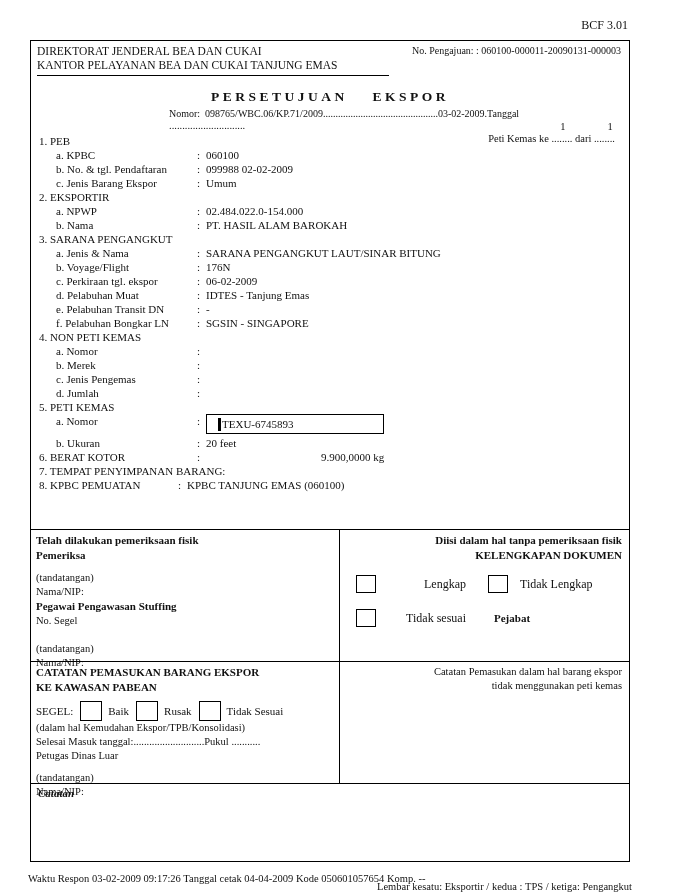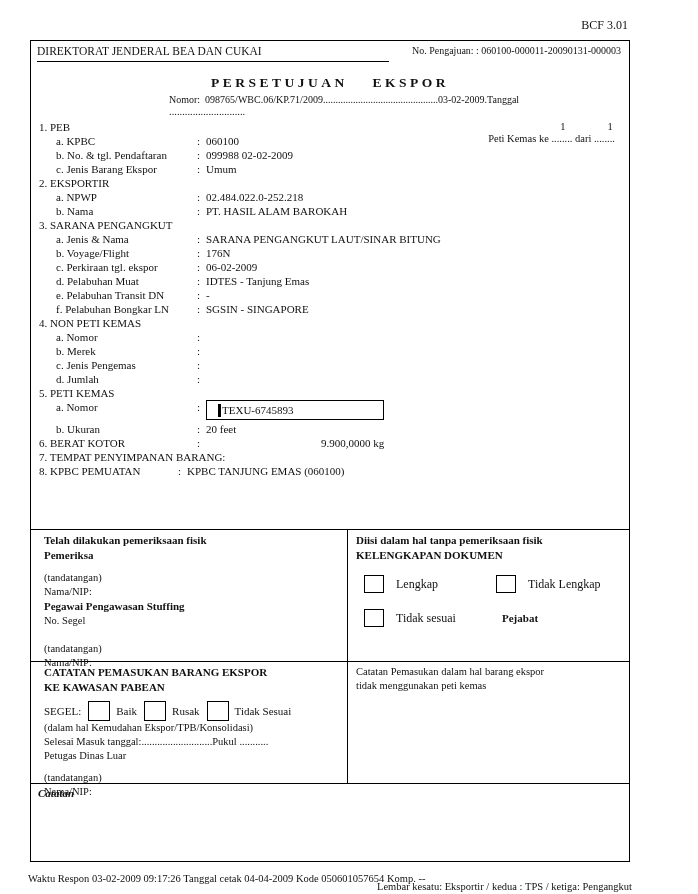--- a/index.html
+++ b/index.html
@@ -38,22 +38,22 @@
   .val-box { border:1px solid #000; width:165px; height:18px; display:flex;
              align-items:center; padding-left:11px; margin-top:0; font-size:11px; }
   .caret { width:3px; height:13px; background:#000; margin-right:1px; flex:none; }
 
   .lower { position:absolute; left:-1px; right:-1px; top:488px; bottom:-1px;
            display:flex; flex-direction:column; font-size:11px; }
   .trow { display:flex; border-top:1px solid #000; box-sizing:border-box; }
   .trow1 { height:132px; }
   .trow2 { height:122px; }
   .trow3 { flex:1;font-style:italic; }
-  .cl { width:310px; flex:none; border-right:1px solid #000; padding:3px 6px; box-sizing:border-box;margin-left:8px; }
-  .cr { flex:1; padding:3px 8px; box-sizing:border-box; }
+  .cl { width:310px; flex:none; border-right:1px solid #000; padding:3px 6px; box-sizing:border-box; }
+  .cr { flex:1; padding:3px 8px; box-sizing:border-box;text-align:right; }
   .b { font-weight:bold; }
   .ln { line-height:15px; }
   .sm { font-size:10.5px; line-height:14px; }
   .gap8 { height:8px; } .gap14 { height:14px; }
 
   .cb { width:20px; height:18px; border:1px solid #000; display:inline-block;
         flex:none; background:#fff; box-sizing:border-box; }
   .cb-row { display:flex; align-items:center; margin-top:12px; padding-left:8px; }
   .cb-row .cb-label { margin-left:12px; font-size:12px; }
   .cb-lab-w { width:78px; }
@@ -71,20 +71,21 @@
 <body>
 
 <div class="page-code">BCF 3.01</div>
 
 <div class="doc-box">
 
   <div class="no-pengajuan">No. Pengajuan: : 060100-000011-20090131-000003</div>
 
   <div class="org">
     <div>DIREKTORAT JENDERAL BEA DAN CUKAI</div>
+    <div>KANTOR PELAYANAN BEA DAN CUKAI TANJUNG EMAS</div>
     <div class="org-underline"></div>
   </div>
 
   <div class="doc-title">PERSETUJUAN EKSPOR</div>
   <div class="nomor-l1">Nomor:  098765/WBC.06/KP.71/2009..............................................03-02-2009.Tanggal</div>
   <div class="nomor-l2">.............................</div>
 
   <div class="peti-counter">
     <div class="pc-nums">
       <span>1</span>
@@ -109,21 +110,21 @@
     <div class="row">
       <span class="lbl">c. Jenis Barang Ekspor</span>
       <span class="colon">:</span>
       <span class="val">Umum</span>
     </div>
 
     <div class="sec-title">2.  EKSPORTIR</div>
     <div class="row">
       <span class="lbl">a. NPWP</span>
       <span class="colon">:</span>
-      <span class="val">02.484.022.0-252.218</span>
+      <span class="val">02.484.022.0-154.000</span>
     </div>
     <div class="row">
       <span class="lbl">b. Nama</span>
       <span class="colon">:</span>
       <span class="val">PT. HASIL ALAM BAROKAH</span>
     </div>
 
     <div class="sec-title">3.  SARANA PENGANGKUT</div>
     <div class="row">
       <span class="lbl">a. Jenis &amp; Nama</span>

